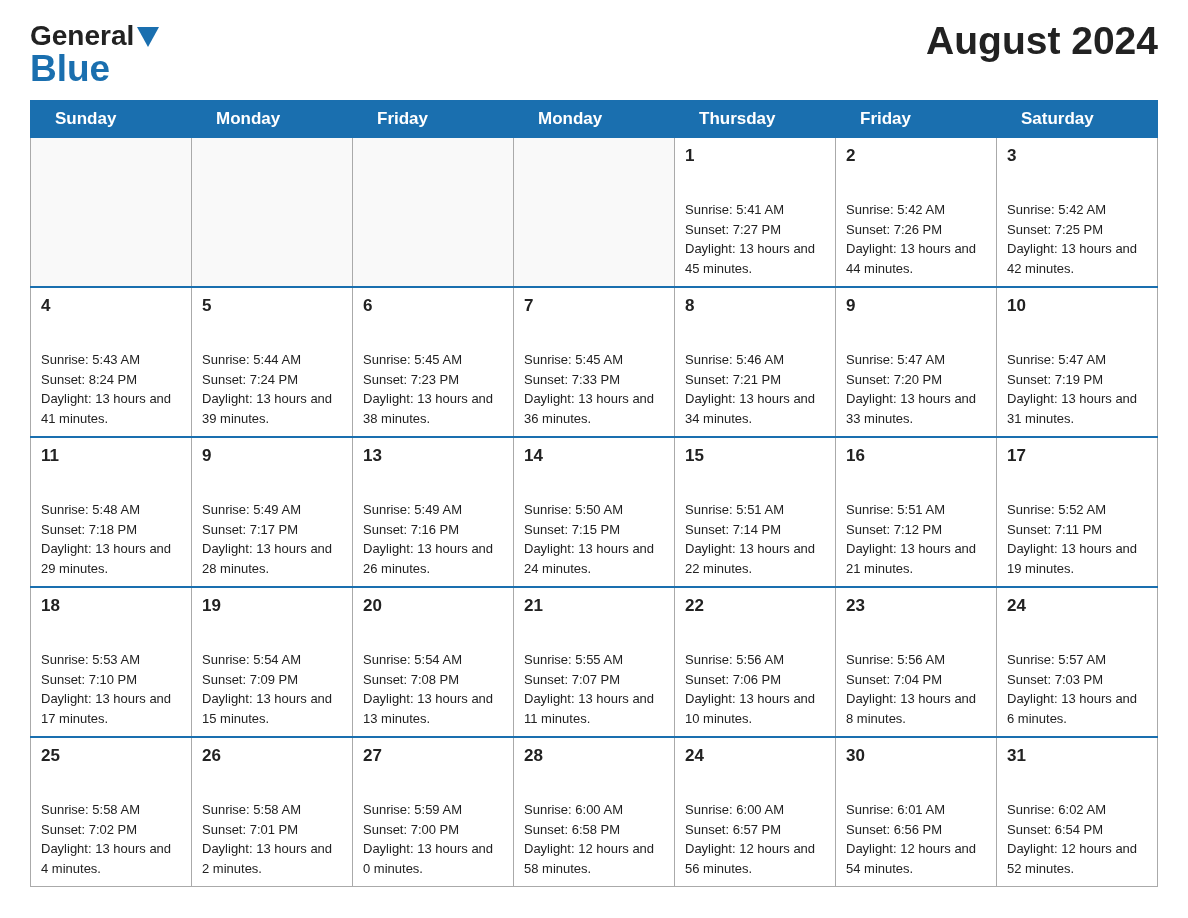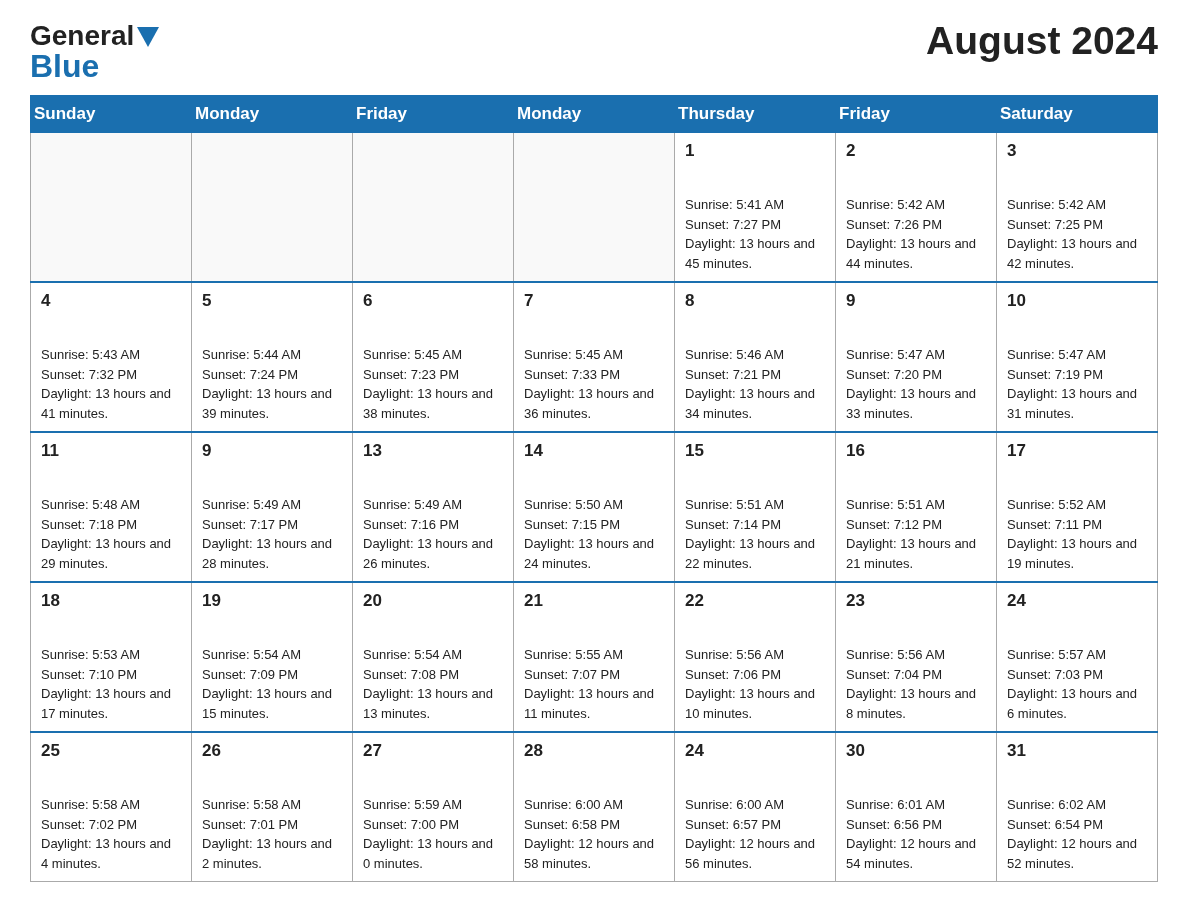--- a/index.html
+++ b/index.html
@@ -35,21 +35,21 @@
     .calendar {
       width: 100%;
       border-collapse: collapse;
       border: 1px solid #999;
     }
     .calendar th {
       background-color: #1a6faf;
       color: #fff;
       font-size: 17px;
       font-weight: bold;
-      padding: 8px 3px;
+      padding: 8px 24px;
       text-align: left;
       border: 1px solid #1a6faf;
     }
     .calendar td {
       width: calc(100% / 7);
       vertical-align: top;
       padding: 8px 10px;
       border: 1px solid #aaa;
       min-height: 110px;
       height: 110px;
@@ -80,21 +80,21 @@
     .logo-row1 {
       display: flex;
       align-items: center;
       font-size: 28px;
       font-weight: bold;
       color: #222;
     }
     .logo-row2 {
       display: flex;
       align-items: center;
-      font-size: 32px;
+      font-size: 37px;
       font-weight: bold;
       color: #1a6faf;
       margin-top: -4px;
     }
   </style>
 </head>
 <body>
 
 <div class="header">
   <div class="logo-wrapper">
@@ -150,21 +150,21 @@
           <div class="day-info">Sunrise: 5:42 AM
 Sunset: 7:25 PM
 Daylight: 13 hours
 and 42 minutes.</div>
         </td>
       </tr>
       <tr class="row-separator">
         <td>
           <span class="day-number">4</span>
           <div class="day-info">Sunrise: 5:43 AM
-Sunset: 7:32 PM
+Sunset: 8:24 PM
 Daylight: 13 hours
 and 41 minutes.</div>
         </td>
         <td>
           <span class="day-number">5</span>
           <div class="day-info">Sunrise: 5:44 AM
 Sunset: 7:24 PM
 Daylight: 13 hours
 and 39 minutes.</div>
         </td>

